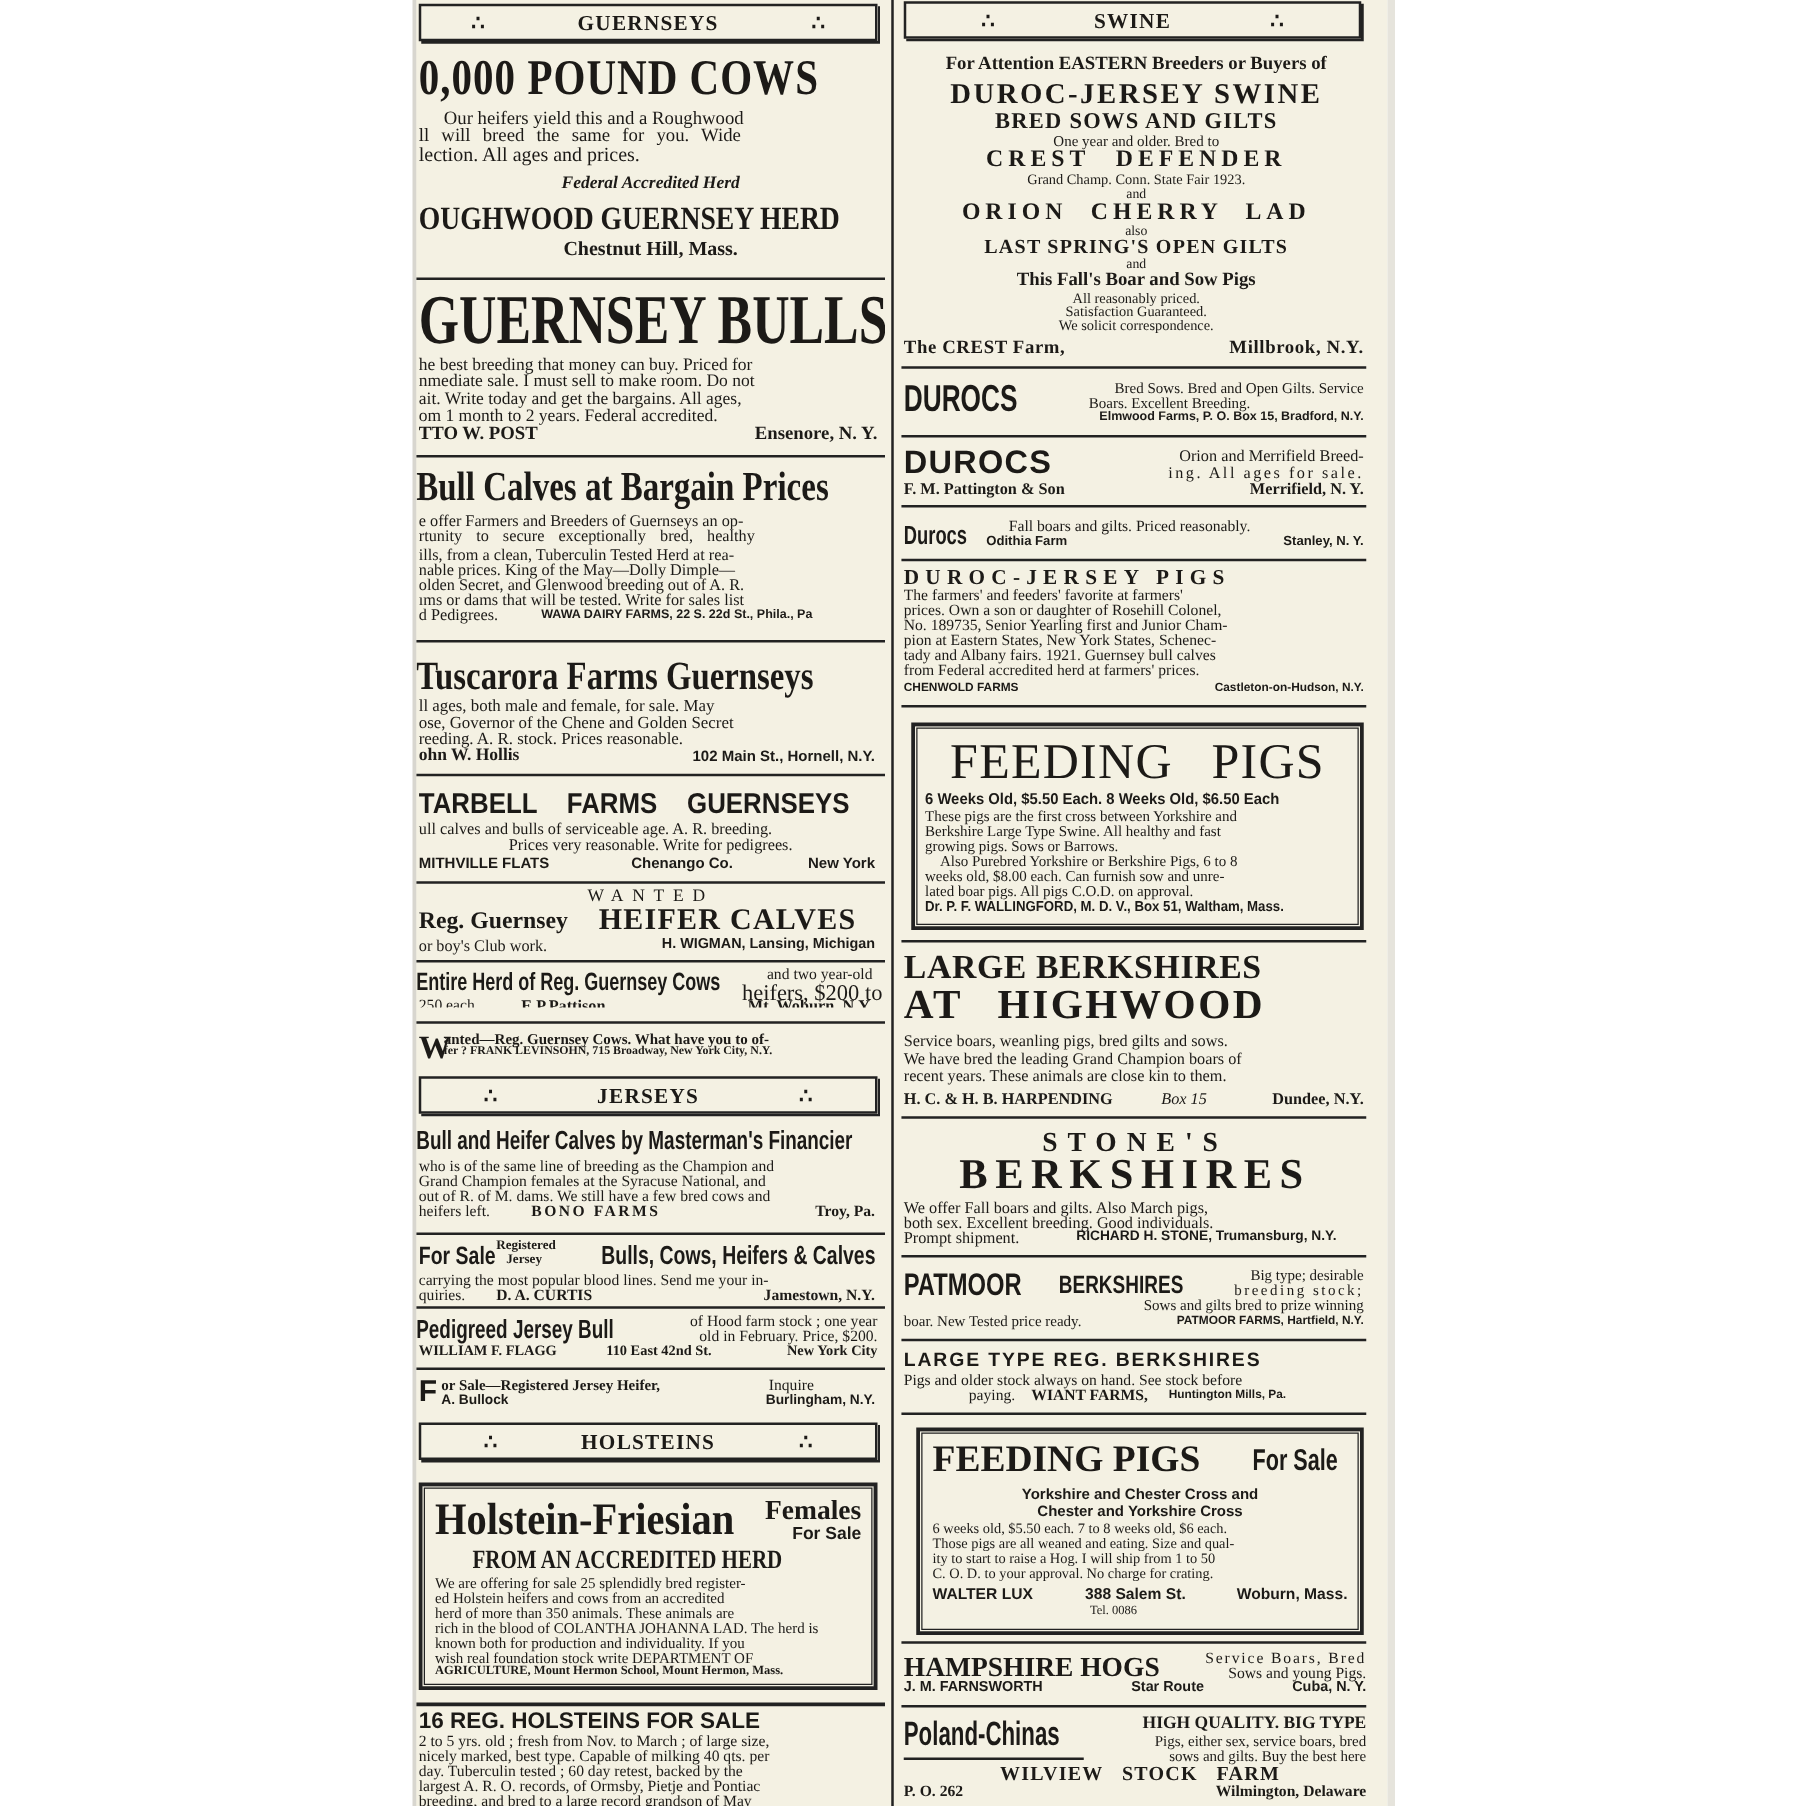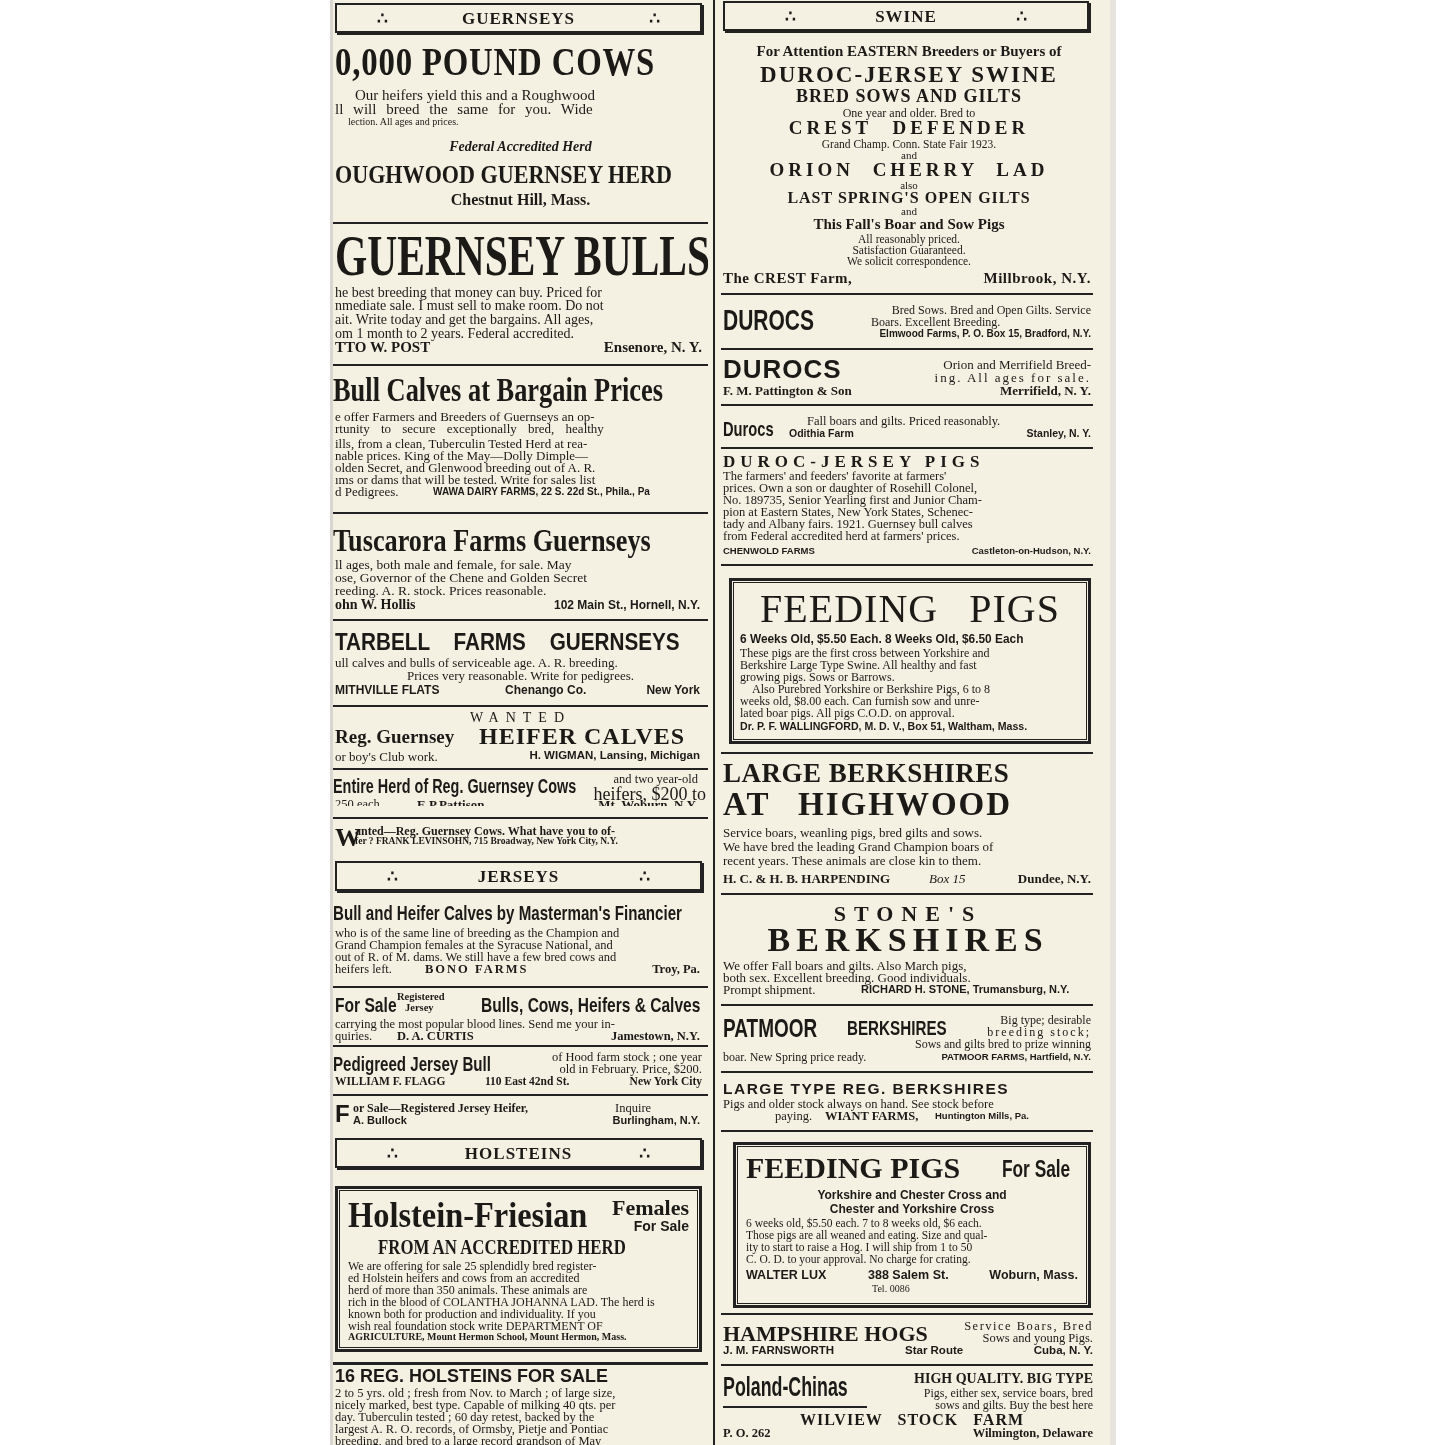--- a/index.html
+++ b/index.html
@@ -44,21 +44,21 @@
     <div class="sect" style="top:3px;">
       <span class="dots" style="left:40px;">∴</span>
       <span class="lab">GUERNSEYS</span>
       <span class="dots" style="right:40px;">∴</span>
     </div>
 
     <div class="ad" style="top:36px;height:184px;">
       <div class="t b" style="left:2px;top:6px;font-size:40px;transform:scaleX(0.82);transform-origin:left top;letter-spacing:1px;">0,000 POUND COWS</div>
       <div class="t" style="left:22px;top:52px;font-size:15px;">Our heifers yield this and a Roughwood</div>
       <div class="t" style="left:2px;top:66px;font-size:15px;word-spacing:6px;">ll will breed the same for you. Wide</div>
-      <div class="t" style="left:2px;top:81px;font-size:10px;margin-left:13px;">lection. All ages and prices.</div>
+      <div class="t" style="left:2px;top:81px;font-size:16px;">lection. All ages and prices.</div>
       <div class="t c b i" style="top:104px;font-size:14px;">Federal Accredited Herd</div>
       <div class="t b" style="left:2px;top:126px;font-size:26px;transform:scaleX(0.85);transform-origin:left top;">OUGHWOOD GUERNSEY HERD</div>
       <div class="t c b" style="top:156px;font-size:16px;">Chestnut Hill, Mass.</div>
     </div>
     <div class="rule" style="top:222px;"></div>
 
     <div class="ad" style="top:224px;height:140px;">
       <div class="t b" style="left:2px;top:4px;font-size:56px;transform:scaleX(0.74);transform-origin:left top;">GUERNSEY BULLS</div>
       <div class="t" style="left:2px;top:62px;font-size:14px;">he best breeding that money can buy. Priced for</div>
       <div class="t" style="left:2px;top:75px;font-size:14px;">nmediate sale. I must sell to make room. Do not</div>
@@ -306,21 +306,21 @@
       <div class="t sans b" style="left:140px;top:89px;font-size:11px;">RICHARD H. STONE, Trumansburg, N.Y.</div>
     </div>
     <div class="rule" style="top:1004px;right:10px;"></div>
 
     <div class="ad" style="top:1006px;height:64px;">
       <div class="t cond" style="left:2px;top:10px;font-size:25px;transform:scaleX(0.76);">PATMOOR</div>
       <div class="t cond" style="left:126px;top:12px;font-size:20px;transform:scaleX(0.76);">BERKSHIRES</div>
       <div class="t" style="right:12px;top:8px;font-size:12px;">Big type; desirable</div>
       <div class="t" style="right:12px;top:20px;font-size:12px;letter-spacing:2px;">breeding stock;</div>
       <div class="t" style="right:12px;top:32px;font-size:12px;">Sows and gilts bred to prize winning</div>
-      <div class="t" style="left:2px;top:45px;font-size:12px;">boar. New Spring price ready.</div>
+      <div class="t" style="left:2px;top:45px;font-size:12px;">boar. New Tested price ready.</div>
       <div class="t sans b" style="right:12px;top:46px;font-size:9.5px;">PATMOOR FARMS, Hartfield, N.Y.</div>
     </div>
     <div class="rule" style="top:1071px;right:10px;"></div>
 
     <div class="ad" style="top:1073px;height:56px;">
       <div class="t sans b" style="left:2px;top:8px;font-size:15.5px;letter-spacing:1.5px;">LARGE TYPE REG. BERKSHIRES</div>
       <div class="t" style="left:2px;top:25px;font-size:12.5px;">Pigs and older stock always on hand. See stock before</div>
       <div class="t" style="left:54px;top:37px;font-size:12.5px;">paying.</div>
       <div class="t b" style="left:104px;top:37px;font-size:12.5px;">WIANT FARMS,</div>
       <div class="t sans b" style="left:214px;top:38px;font-size:9.5px;">Huntington Mills, Pa.</div>

